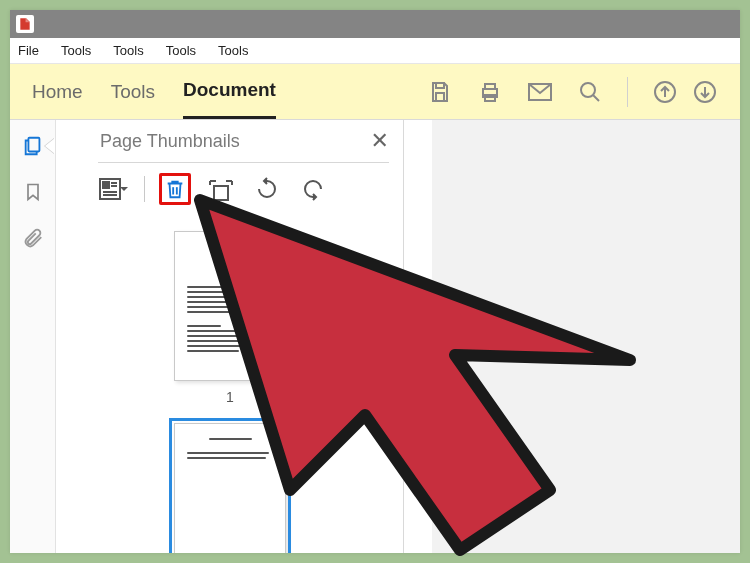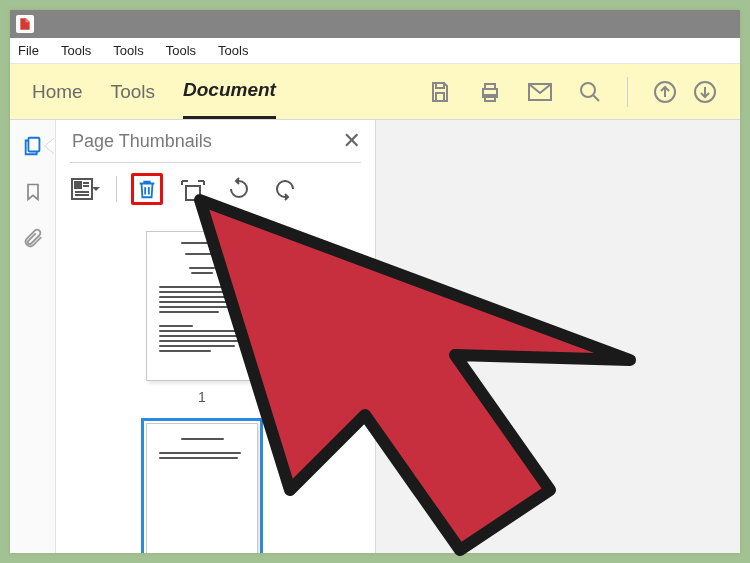--- a/index.html
+++ b/index.html
@@ -60,37 +60,37 @@
     padding: 0 22px;
     gap: 28px;
     color: #6b6b6b;
     font-size: 19px;
   }
   .toolbar .tab { cursor: pointer; height: 100%; display:flex; align-items:center;}
   .toolbar .tab.active {
     color: #222;
     font-weight: 600;
     border-bottom: 3px solid #222;
-    font-style: italic;
   }
   .toolbar .icons {
     display: flex;
     align-items: center;
     gap: 24px;
     margin-left: auto;
     color: #777;
   }
   .toolbar .icons .tb-icon { width: 26px; height: 26px; display:flex; align-items:center; justify-content:center;}
   .toolbar .divider {
     width: 1px; height: 30px; background: #d0d0d0;
   }
   .content {
     flex: 1;
     display: flex;
     overflow: hidden;
+    gap: 28px;
   }
   .rail {
     width: 46px;
     background: #fafafa;
     border-right: 1px solid #e2e2e2;
     display: flex;
     flex-direction: column;
     align-items: center;
     padding-top: 14px;
     gap: 22px;

